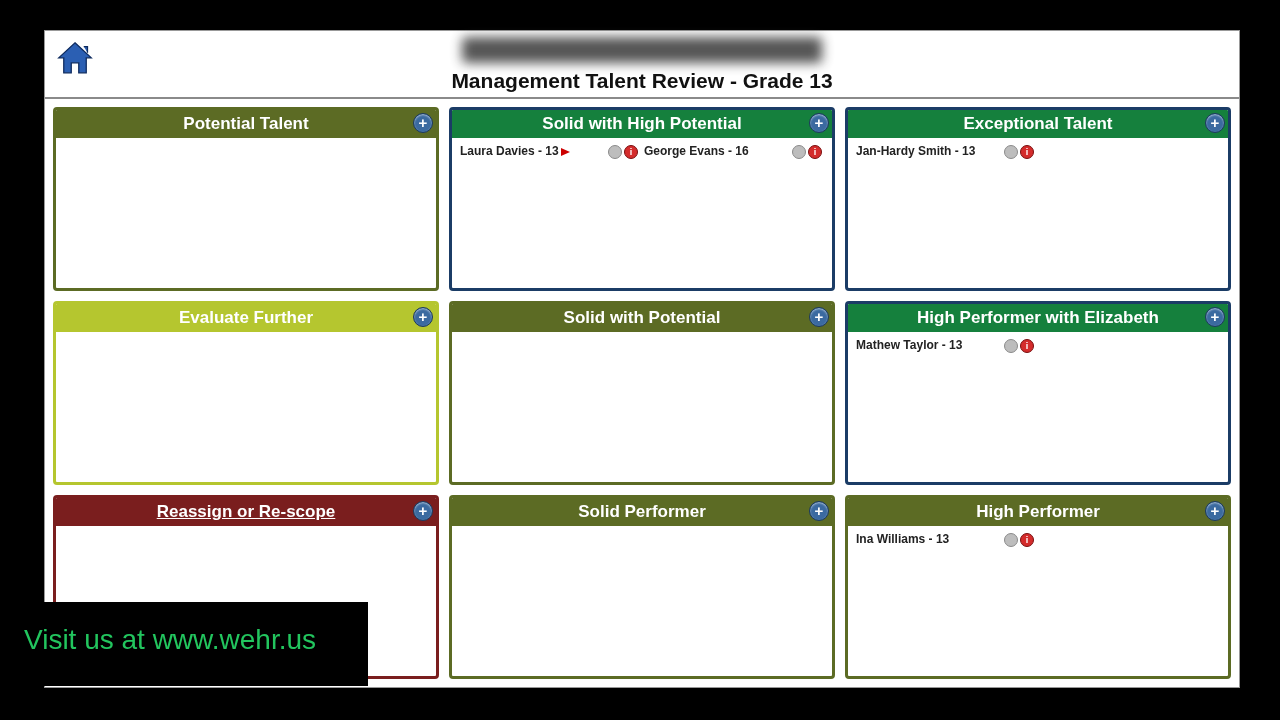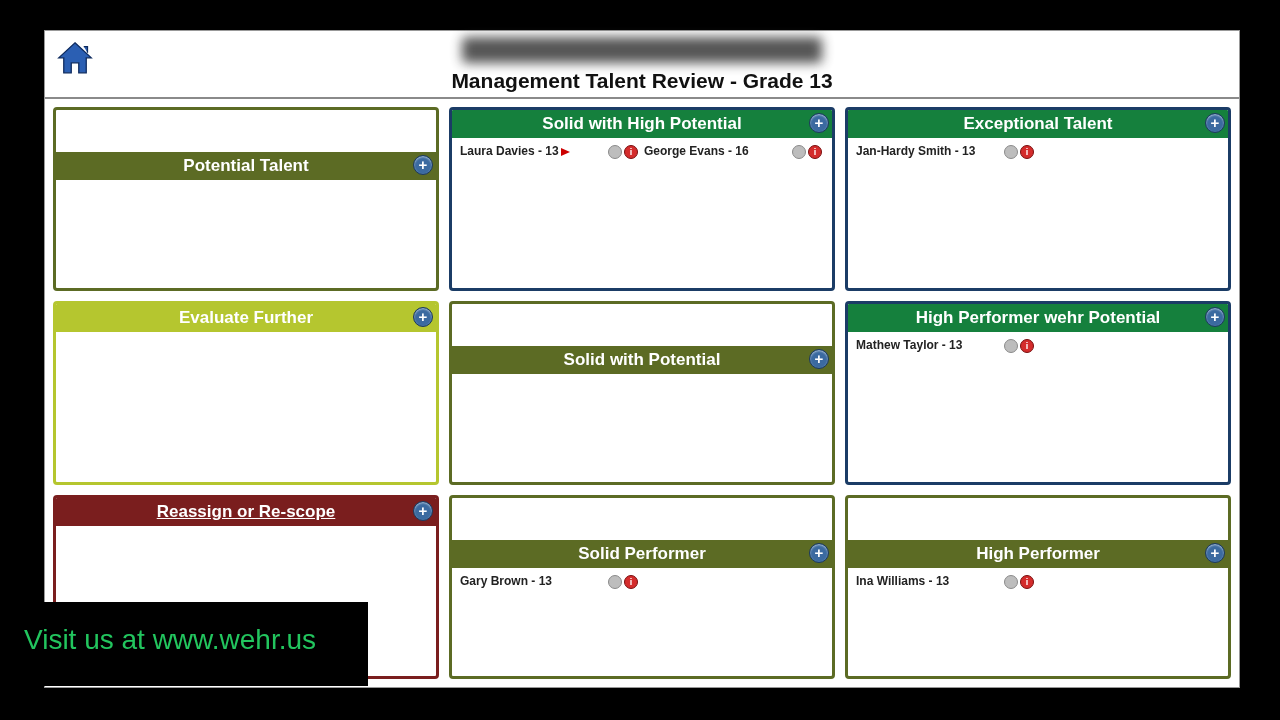--- a/index.html
+++ b/index.html
@@ -149,21 +149,21 @@
     content: "i";
     color: #fff;
     font-size: 9px;
     font-weight: bold;
     position: absolute;
     left: 50%; top: 50%;
     transform: translate(-50%, -55%);
   }
   
   .olive  { border-color: #5c6b24; }
-  .olive  .cell-header { background: #5c6b24; margin-top: 42px; }
+  .olive  .cell-header { background: #5c6b24; }
   .navy   { border-color: #1b3c66; }
   .navy   .cell-header { background: #15803d; }
   .lime   { border-color: #b5c62f; }
   .lime   .cell-header { background: #b5c62f; }
   .maroon { border-color: #7a1e1e; }
   .maroon .cell-header { background: #7a1e1e; text-decoration: underline; }
 
   .overlay {
     position: absolute;
     left: 0;
@@ -236,50 +236,39 @@
       </div>
       <div class="cell lime">
         <div class="cell-header"><span>Evaluate Further</span><div class="add-btn">+</div></div>
         <div class="cell-body"></div>
       </div>
       <div class="cell olive">
         <div class="cell-header"><span>Solid with Potential</span><div class="add-btn">+</div></div>
         <div class="cell-body"></div>
       </div>
       <div class="cell navy">
-        <div class="cell-header"><span>High Performer wehr Potential</span><div class="add-btn">+</div></div>
+        <div class="cell-header"><span>High Performer with Elizabeth</span><div class="add-btn">+</div></div>
         <div class="cell-body">
           <div class="person">
             <div class="person-text">
               <div class="person-name">Mathew Taylor - 13</div>
             </div>
             <div class="icons">
               <span class="dot dot-gray"></span>
               <span class="dot dot-red"></span>
             </div>
           </div>
         </div>
       </div>
       <div class="cell maroon">
         <div class="cell-header"><span>Reassign or Re-scope</span><div class="add-btn">+</div></div>
         <div class="cell-body"></div>
       </div>
       <div class="cell olive">
         <div class="cell-header"><span>Solid Performer</span><div class="add-btn">+</div></div>
-        <div class="cell-body">
-          <div class="person">
-            <div class="person-text">
-              <div class="person-name">Gary Brown - 13</div>
-            </div>
-            <div class="icons">
-              <span class="dot dot-gray"></span>
-              <span class="dot dot-red"></span>
-            </div>
-          </div>
-        </div>
       </div>
       <div class="cell olive">
         <div class="cell-header"><span>High Performer</span><div class="add-btn">+</div></div>
         <div class="cell-body">
           <div class="person">
             <div class="person-text">
               <div class="person-name">Ina Williams - 13</div>
             </div>
             <div class="icons">
               <span class="dot dot-gray"></span>

